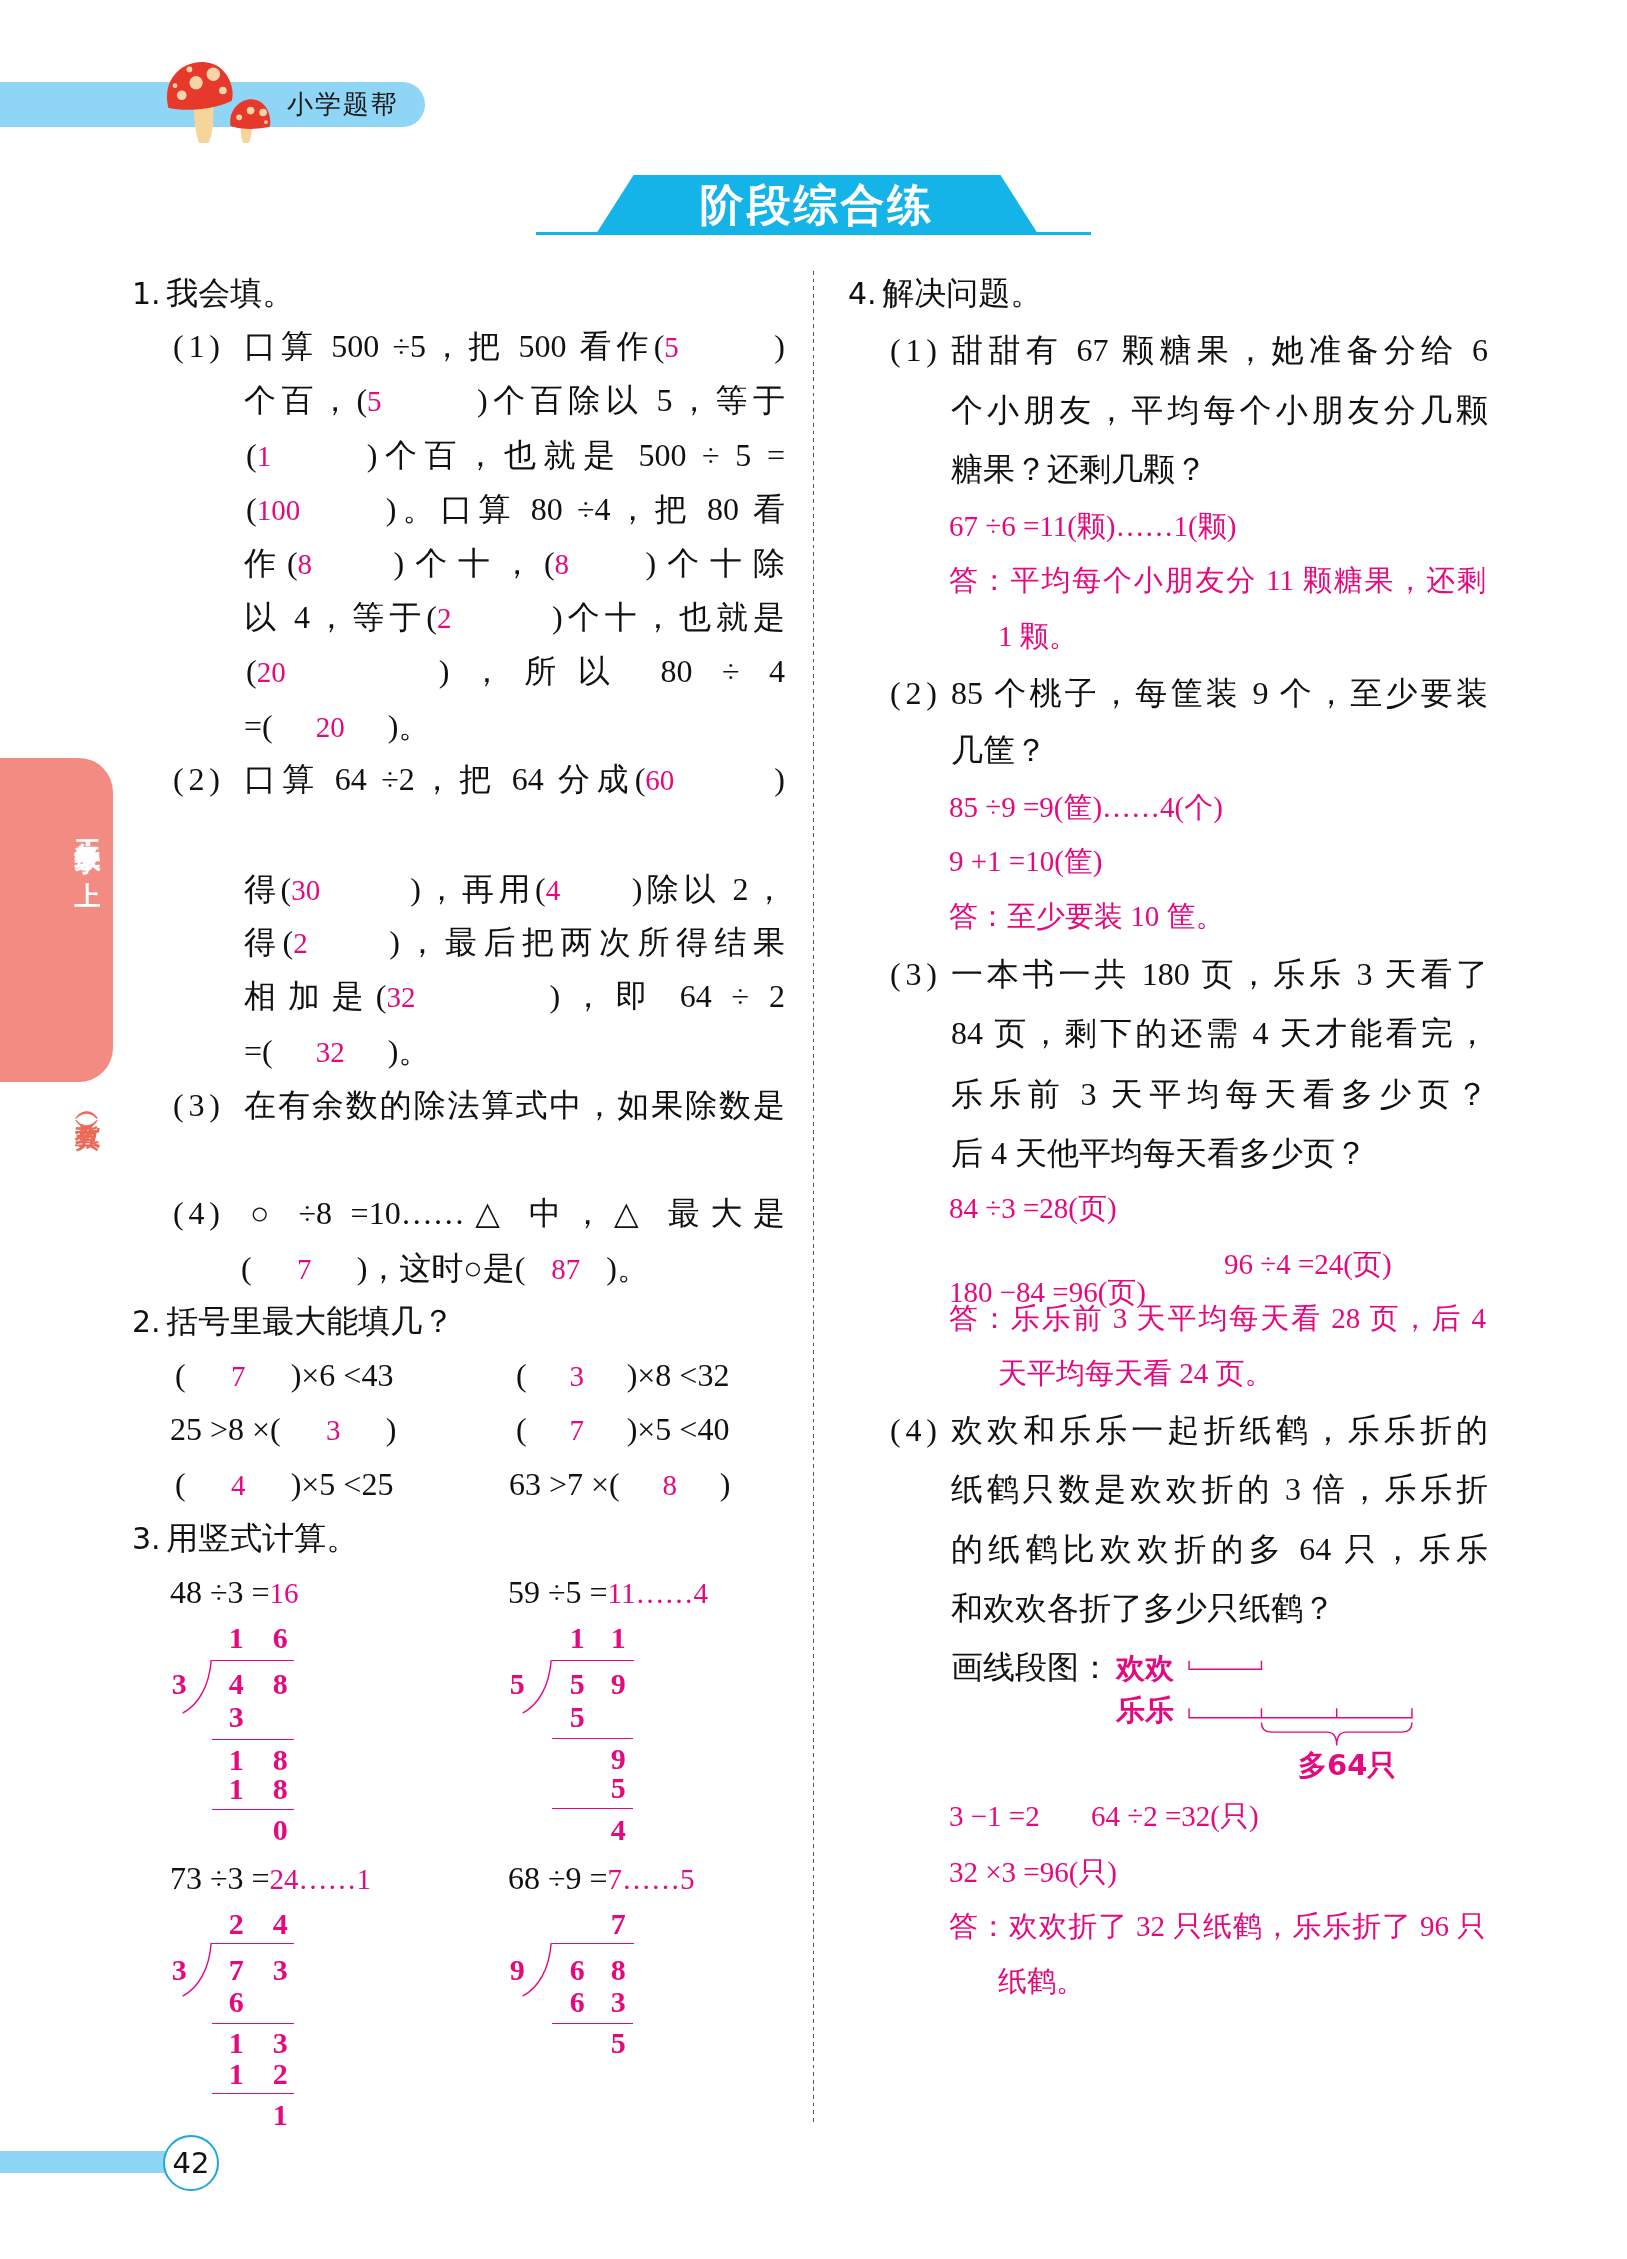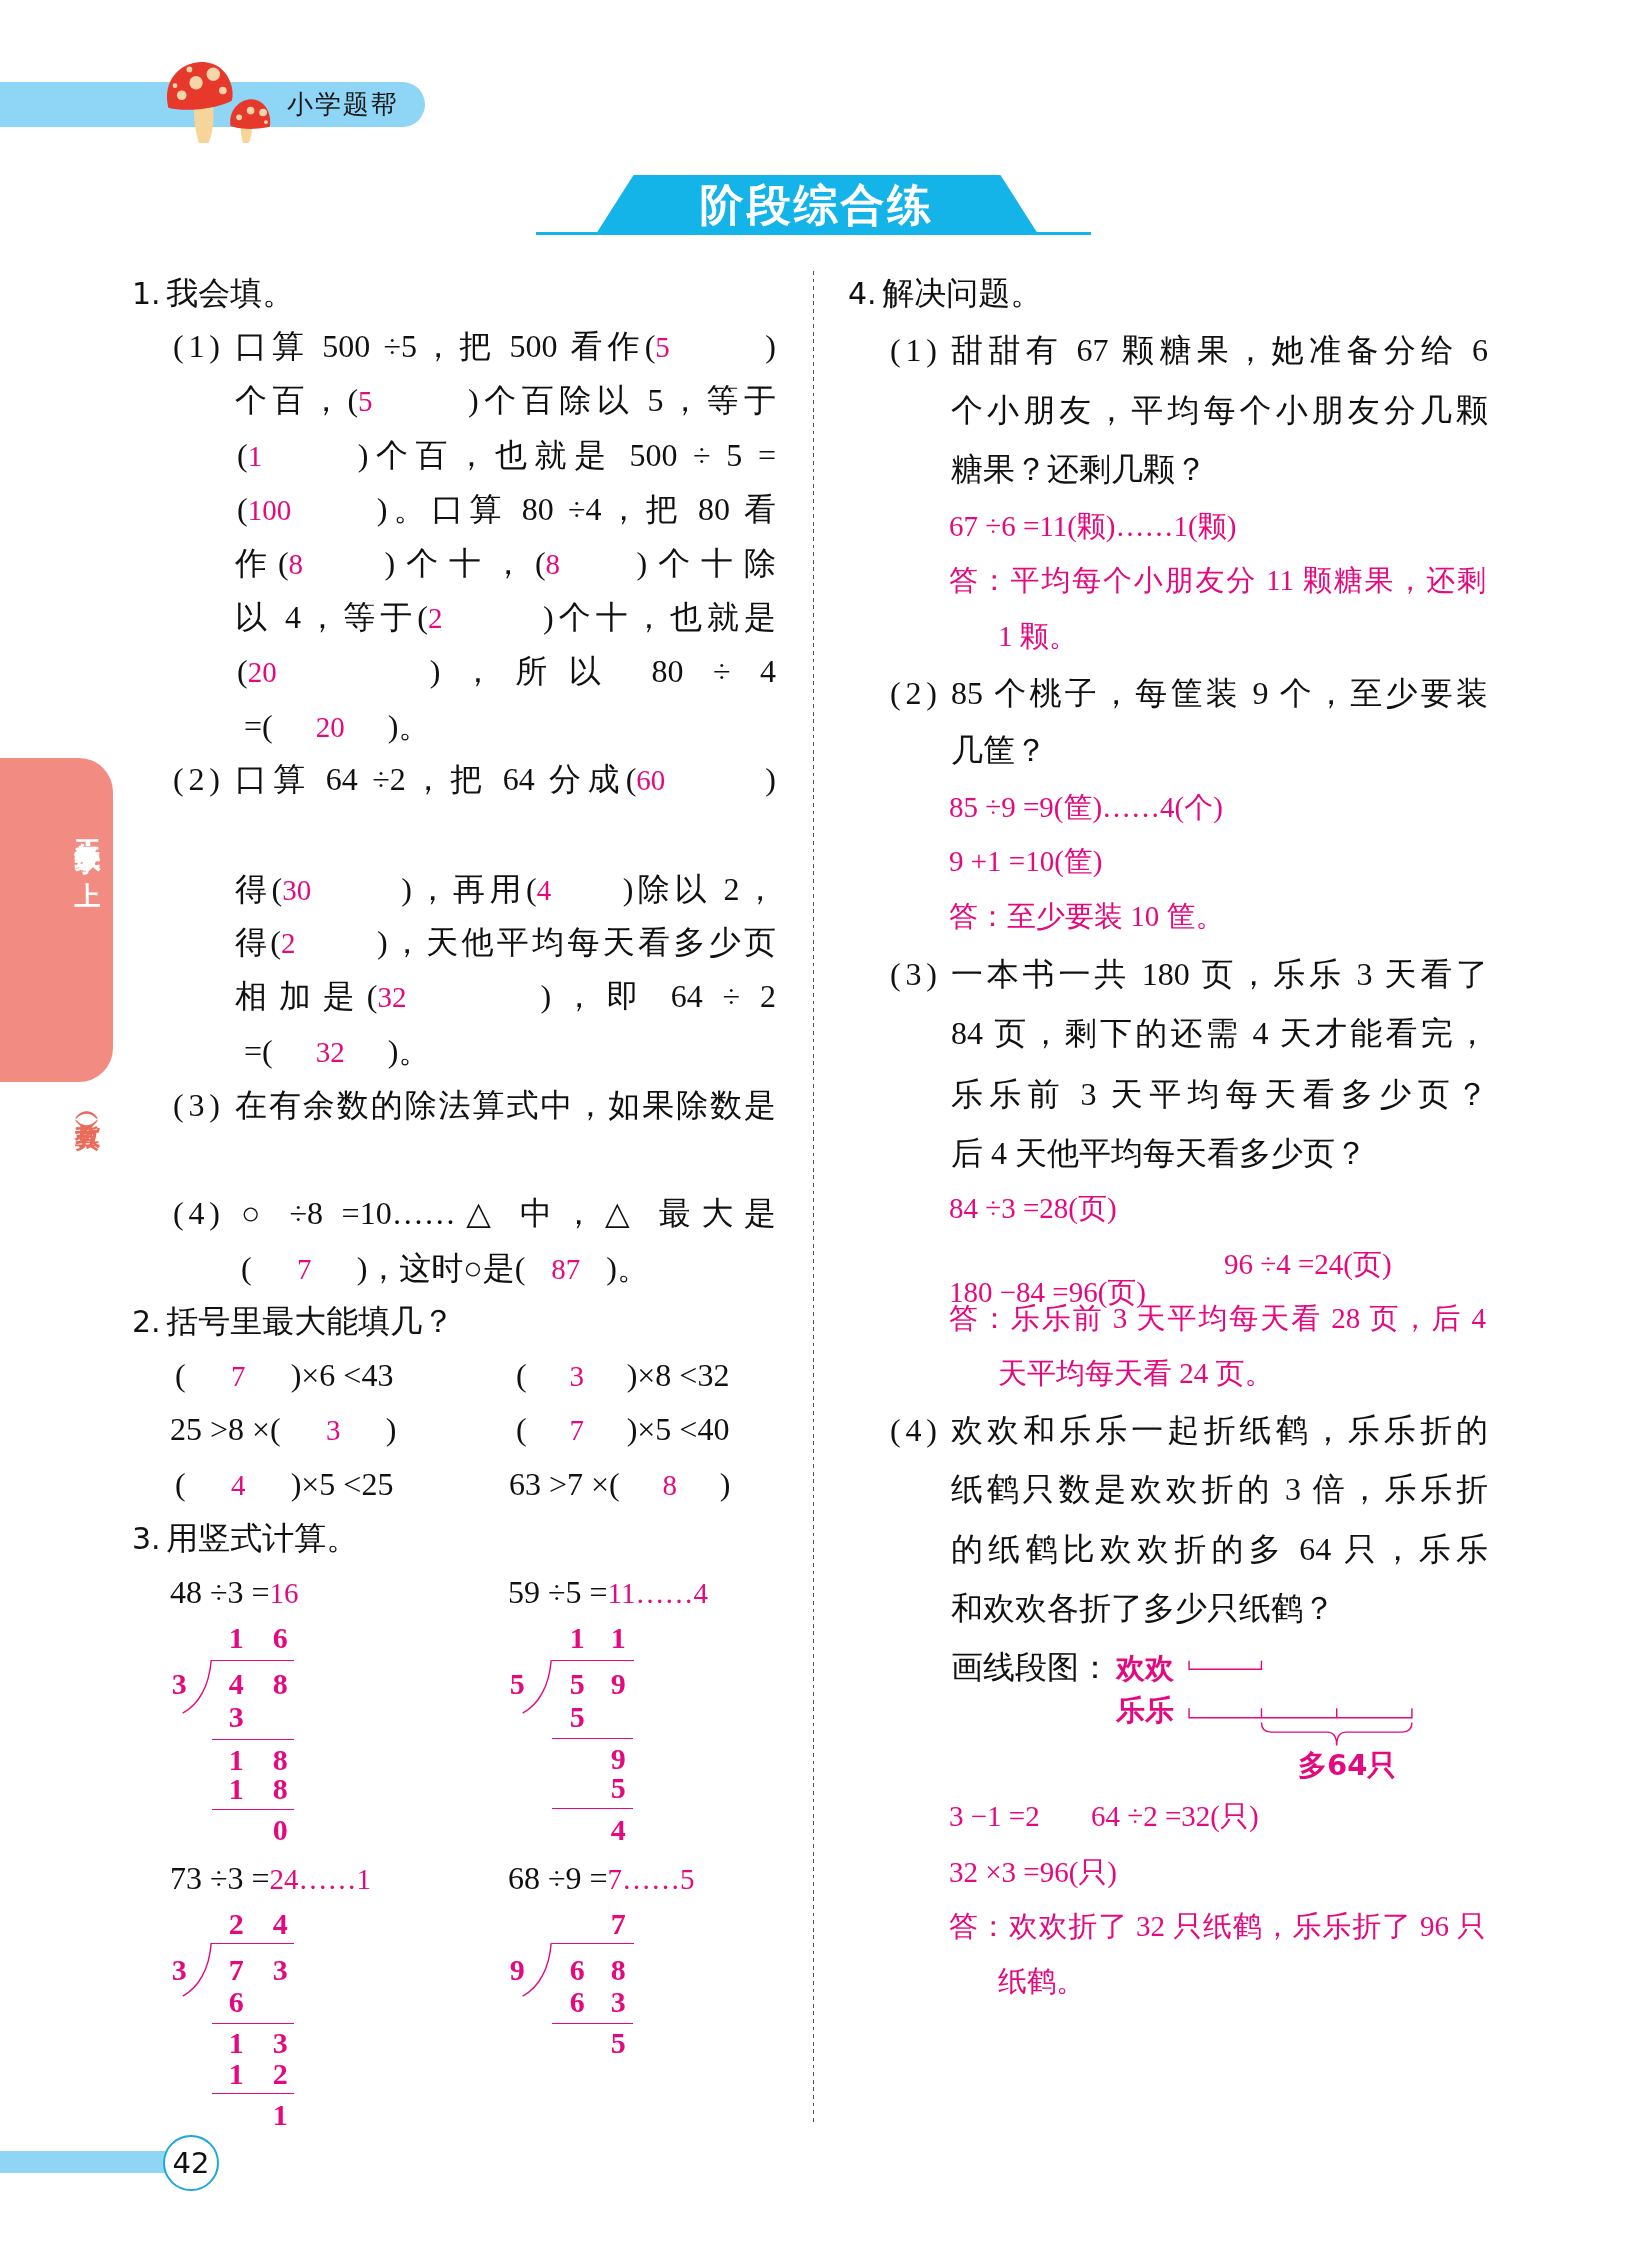--- a/index.html
+++ b/index.html
@@ -26,21 +26,21 @@
   
   .divider{position:absolute;left:813px;top:271px;width:1.4px;height:1854px;
           background:repeating-linear-gradient(to bottom,#555 0 3.8px,transparent 3.8px 7.6px);}
   
   .foot-bar{position:absolute;left:0;top:2151px;width:167px;height:22px;background:#8fd5f5;}
   .page-num{position:absolute;left:163px;top:2135px;width:52px;height:52px;border:2.4px solid #1ea7dd;border-radius:50%;
           background:#fff;text-align:center;line-height:52px;font-size:29px;color:#111;
           font-family:"DejaVu Sans","Liberation Sans",sans-serif;box-sizing:content-box;}
   
   .ln{position:absolute;height:48px;line-height:48px;font-size:32px;}
-  .lw{width:541px;}
+  .lw{width:541px;margin-left:9px;}
   .rw{width:537px;}
   .j{text-align:justify;text-align-last:justify;}
   .nj{white-space:nowrap;}
   .b{display:inline-block;text-align:center;color:#e4097f;font-size:29px;}
   .pk{color:#e4097f;font-size:29px;}
   .lbl{position:absolute;height:48px;line-height:48px;font-size:32px;letter-spacing:4.8px;white-space:nowrap;}
   .qh{position:absolute;height:48px;line-height:48px;font-size:32px;white-space:nowrap;}
   .qn{font-family:"DejaVu Sans","Liberation Sans",sans-serif;font-size:30px;margin-right:5.7px;}
   
   .dg{position:absolute;width:29px;margin-left:-14.3px;height:34px;line-height:34px;text-align:center;
@@ -91,21 +91,21 @@
   <div class="ln lw j" style="left:237px;top:431px;width:539px"><span>(</span><span class="b" style="width:110px">1</span><span>)个百，也就是 500 ÷ 5 =</span></div>
   <div class="ln lw j" style="left:237px;top:485px;width:539px"><span>(</span><span class="b" style="width:129px">100</span><span>)。口算 80 ÷4，把 80 看</span></div>
   <div class="ln lw j" style="left:235px;top:539px"><span>作(</span><span class="b" style="width:96px">8</span><span>)个十，(</span><span class="b" style="width:91px">8</span><span>)个十除</span></div>
   <div class="ln lw j" style="left:235px;top:593px"><span>以 4，等于(</span><span class="b" style="width:115px">2</span><span>)个十，也就是</span></div>
   <div class="ln lw j" style="left:237px;top:647px;width:539px"><span>(</span><span class="b" style="width:182px">20</span><span>)，所以 80 ÷ 4</span></div>
   <div class="ln nj" style="left:244px;top:702px"><span>=(</span><span class="b" style="width:115px">20</span><span>)。</span></div>
 
   <div class="lbl" style="left:173px;top:755px">(2)</div>
   <div class="ln lw j" style="left:235px;top:755px"><span>口算 64 ÷2，把 64 分成(</span><span class="b" style="width:129px">60</span><span>)</span></div>
   <div class="ln lw j" style="left:235px;top:865px"><span>得(</span><span class="b" style="width:119px">30</span><span>)，再用(</span><span class="b" style="width:86px">4</span><span>)除以 2，</span></div>
-  <div class="ln lw j" style="left:235px;top:918px"><span>得(</span><span class="b" style="width:96px">2</span><span>)，天他平均每天看多少页</span></div>
+  <div class="ln lw j" style="left:235px;top:918px"><span>得(</span><span class="b" style="width:96px">2</span><span>)，最后把两次所得结果</span></div>
   <div class="ln lw j" style="left:235px;top:972px"><span>相加是(</span><span class="b" style="width:163px">32</span><span>)，即 64 ÷ 2</span></div>
   <div class="ln nj" style="left:244px;top:1027px"><span>=(</span><span class="b" style="width:115px">32</span><span>)。</span></div>
 
   <div class="lbl" style="left:173px;top:1081px">(3)</div>
   <div class="ln lw j" style="left:235px;top:1081px"><span>在有余数的除法算式中，如果除数是</span></div>
 
   <div class="lbl" style="left:173px;top:1189px">(4)</div>
   <div class="ln lw j" style="left:241px;top:1189px;width:535px"><span>○ ÷8 =10……△ 中，△ 最大是</span></div>
   <div class="ln nj" style="left:241px;top:1244px"><span>(</span><span class="b" style="width:105px">7</span><span>)，这时○是(</span><span class="b" style="width:81px">87</span><span>)。</span></div>
 

